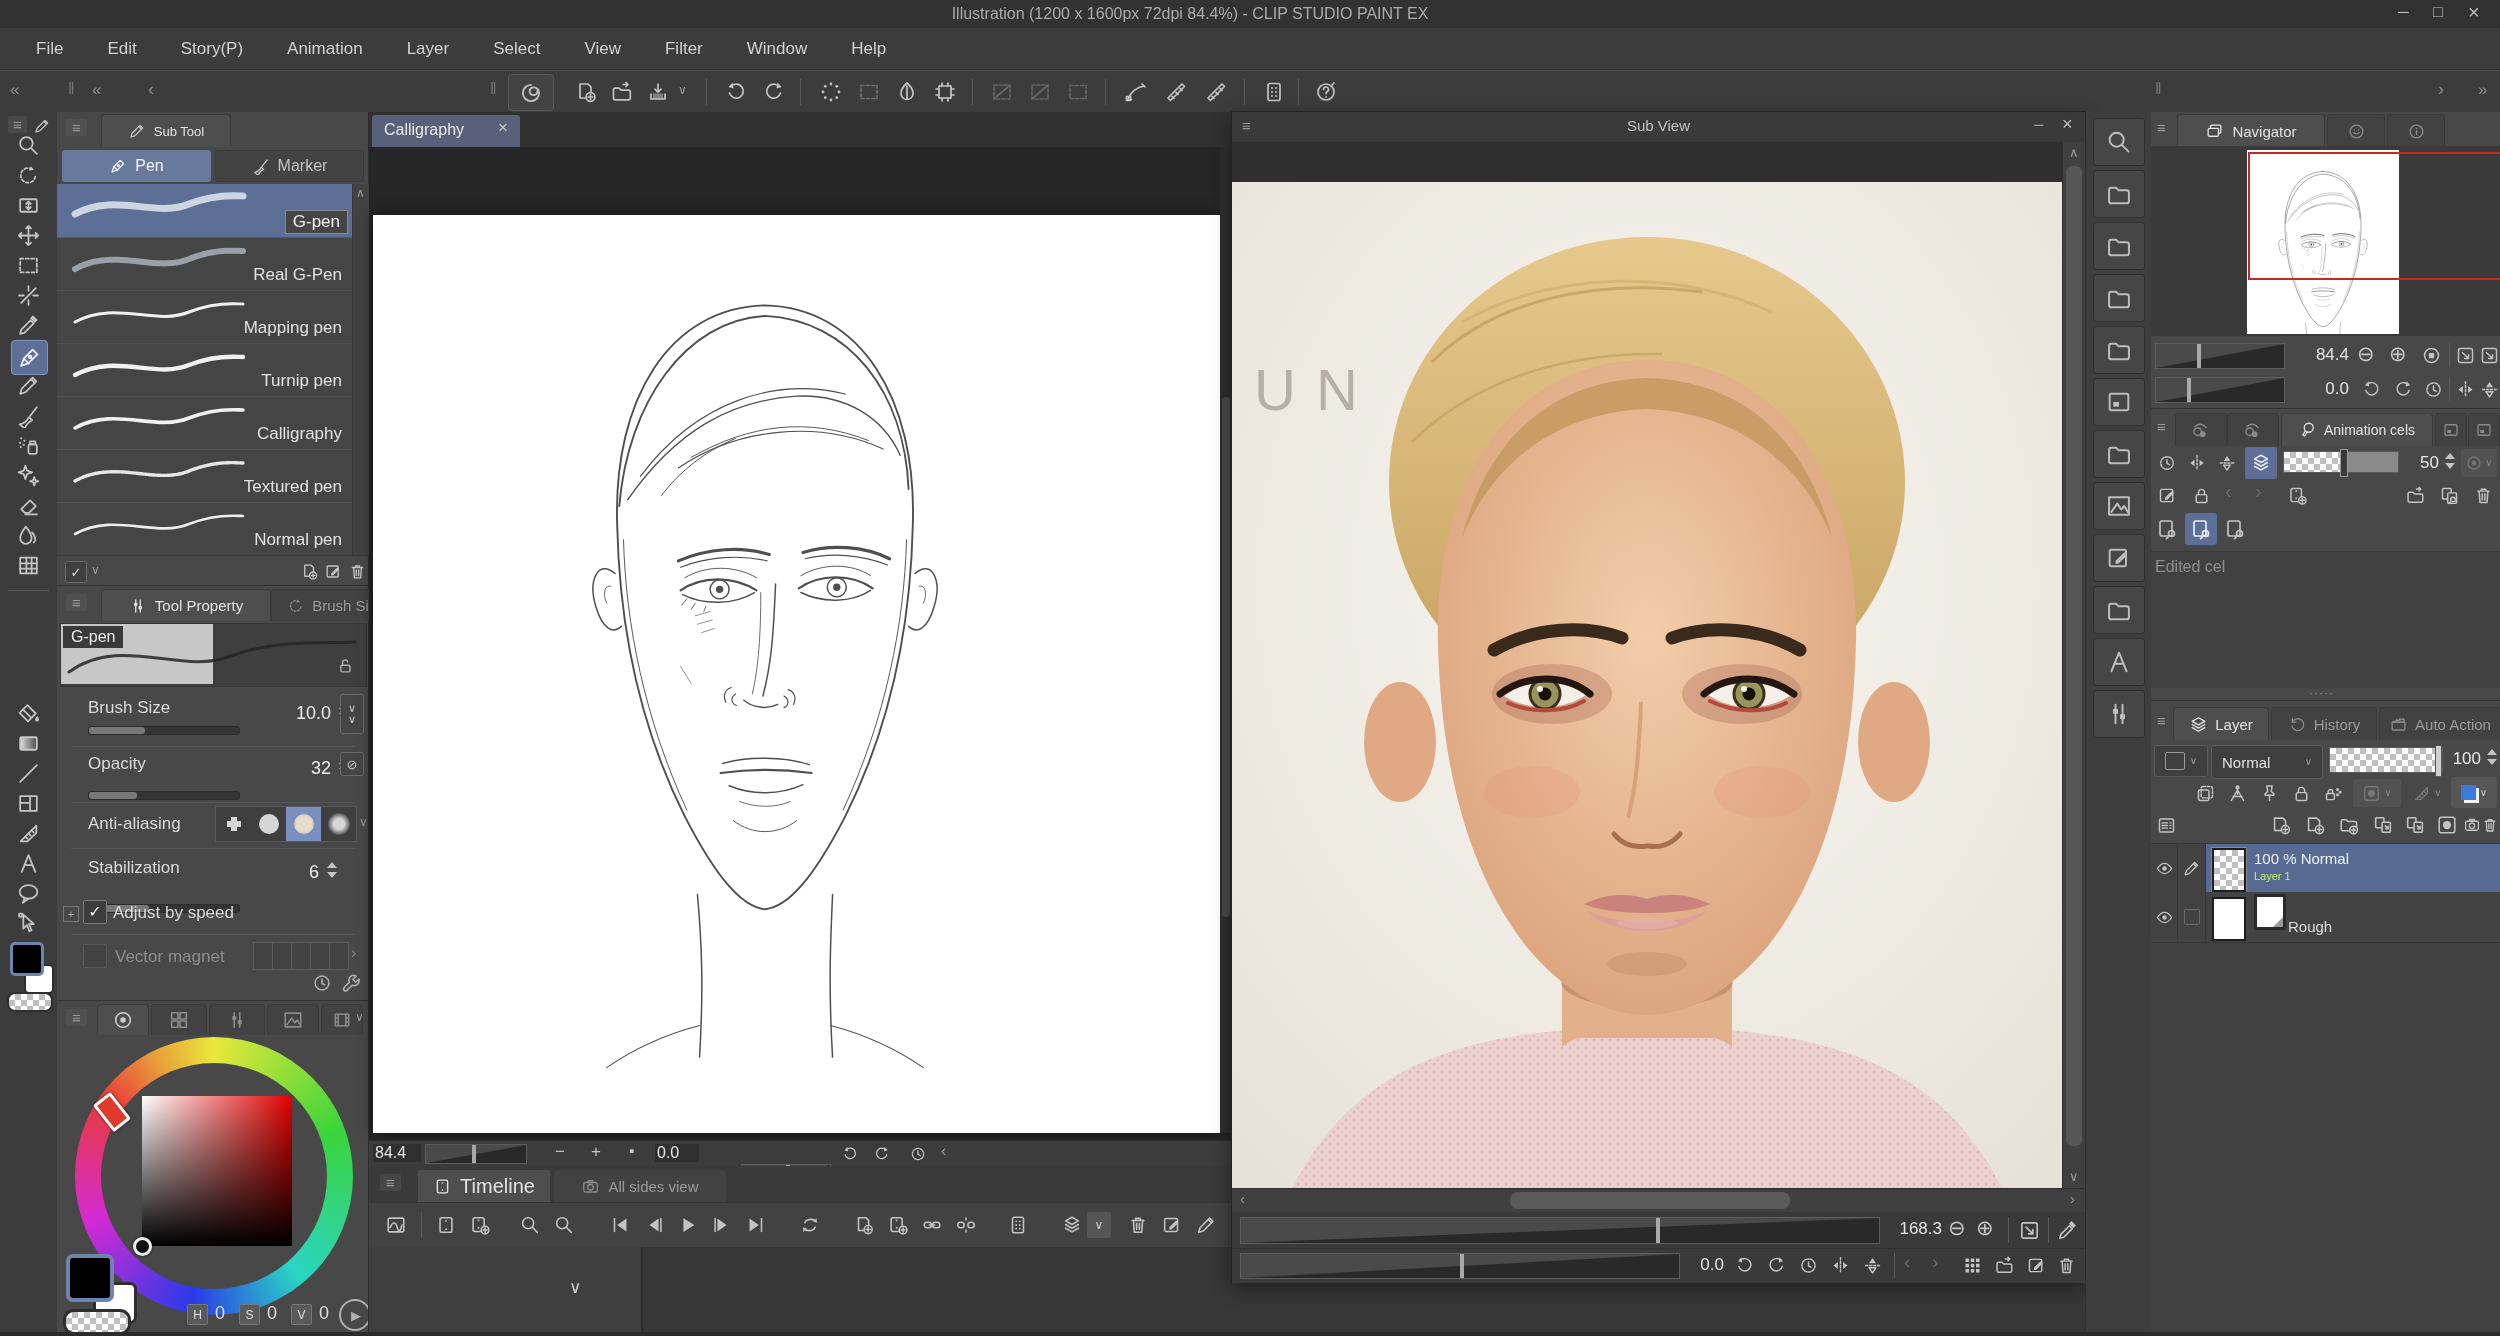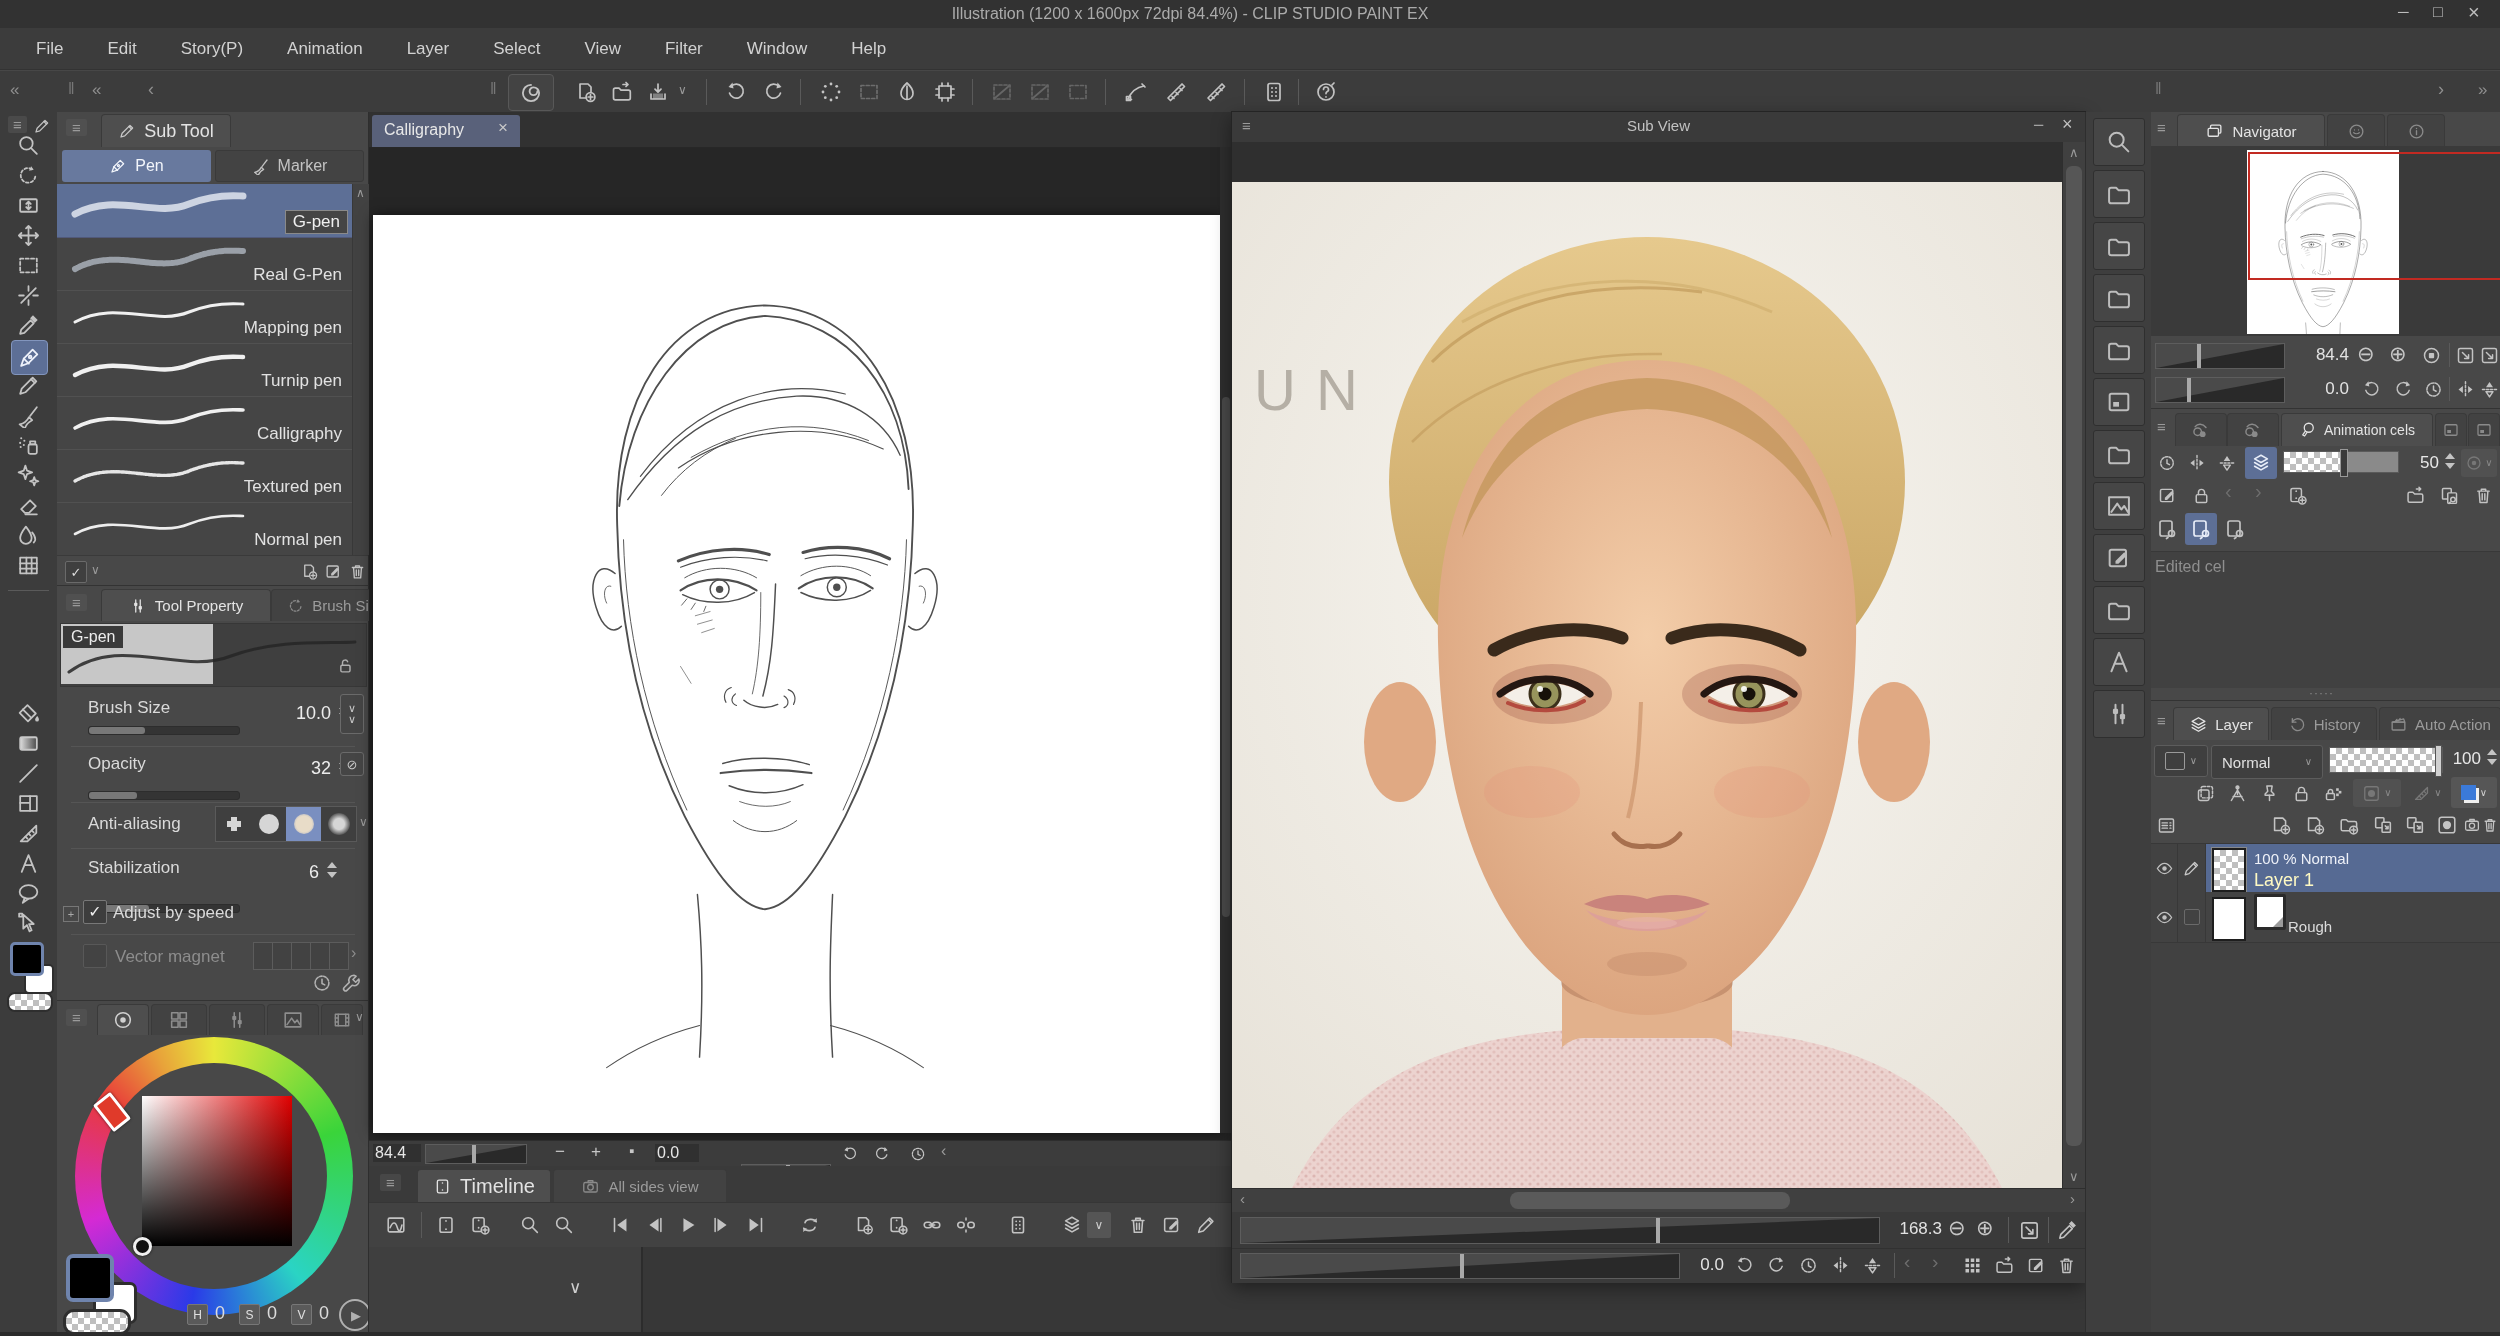--- a/index.html
+++ b/index.html
@@ -746,21 +746,21 @@
     <div class="abs" style="left:24px;top:852px;width:26px;height:26px;background:#fff;border:2px solid #2e2e2e;border-radius:5px;z-index:2;"></div>
     <div class="abs chk" style="left:7px;top:880px;width:42px;height:16px;border:2px solid #2e2e2e;border-radius:8px;"></div>
   </div>
 
   <div class="abs" style="left:57px;top:112px;width:311px;height:473px;background:#484848;border-right:1px solid #2e2e2e;">
     <span class="abs g" style="left:9px;top:7px;color:#9a9a9a;font-size:15px;background:#505050;padding:1px 6px;border-radius:2px;">≡</span>
     <div class="abs panel-tab-active ib" style="left:44px;top:2px;width:128px;height:32px;gap:8px;">
       <svg class="ic" width="18" height="18" style="color:#c8c8c8">
           <use href="#i-pencil"></use>
         </svg>
-      <span style="font-size:18px;">Sub Tool</span>
+      <span style="font-size:13px;">Sub Tool</span>
     </div>
     <div class="abs ib" style="left:5px;top:38px;width:149px;height:32px;background:#68799e;border-radius:3px;gap:8px;color:#f2f5fb;">
       <svg class="ic" width="18" height="18">
           <use href="#i-pen"></use>
         </svg>
       <span style="font-size:16px;">Pen</span>
     </div>
     <div class="abs ib" style="left:158px;top:38px;width:149px;height:32px;background:#434343;border:1px solid #3a3a3a;border-radius:3px;gap:8px;color:#c3c3c3;box-sizing:border-box;">
       <svg class="ic" width="18" height="18">
           <use href="#i-brush"></use>
@@ -1752,21 +1752,21 @@
               </svg>
             </div>
           <div class="abs ib" style="left:27px;top:0;width:27px;height:48px;background:#424242;border-right:1px solid #383838;border-bottom:1px solid #383838;color:#c8c8c8;">
               <svg class="ic" width="19" height="19">
                 <use href="#i-pencil"></use>
               </svg>
             </div>
           <div class="abs" style="left:55px;top:0;width:294px;height:48px;background:#566a93;">
             <div class="abs chk" style="left:6px;top:4px;width:30px;height:40px;border:2px solid #1e1e1e;outline:1px solid #888;"></div>
             <span class="abs" style="left:48px;top:6px;font-size:15px;color:#eef1f8;">100 % Normal</span>
-            <span class="abs" style="left:48px;top:26px;font-size:18px;color:#fef9c3;">Layer 1</span>
+            <span class="abs" style="left:48px;top:26px;font-size:11px;color:#bef264;">Layer 1</span>
           </div>
         </div>
 
         <div class="abs" style="left:0;top:48px;width:349px;height:50px;">
           <div class="abs ib" style="left:0;top:0;width:26px;height:50px;background:#424242;border-right:1px solid #383838;border-bottom:1px solid #383838;color:#c0c0c0;">
               <svg class="ic" width="19" height="19">
                 <use href="#i-eye"></use>
               </svg>
             </div>
           <div class="abs ib" style="left:27px;top:0;width:27px;height:50px;background:#424242;border-right:1px solid #383838;border-bottom:1px solid #383838;">

